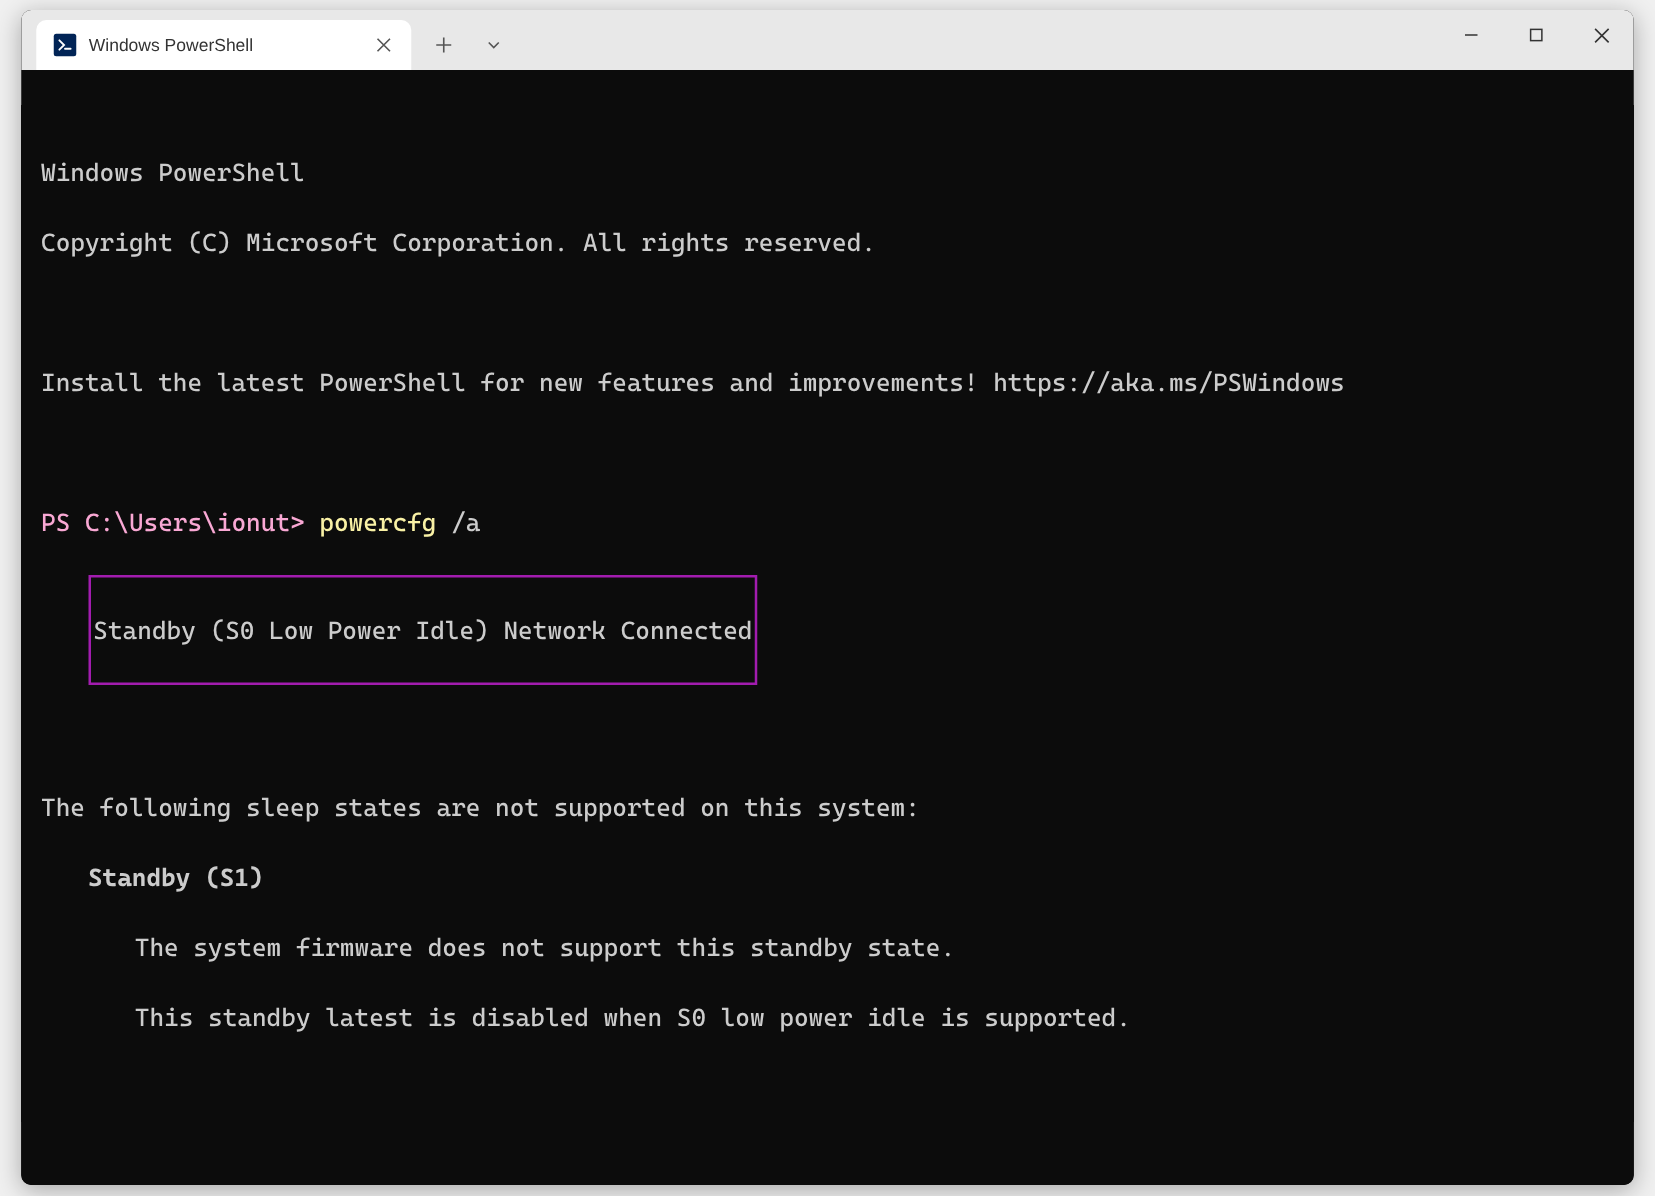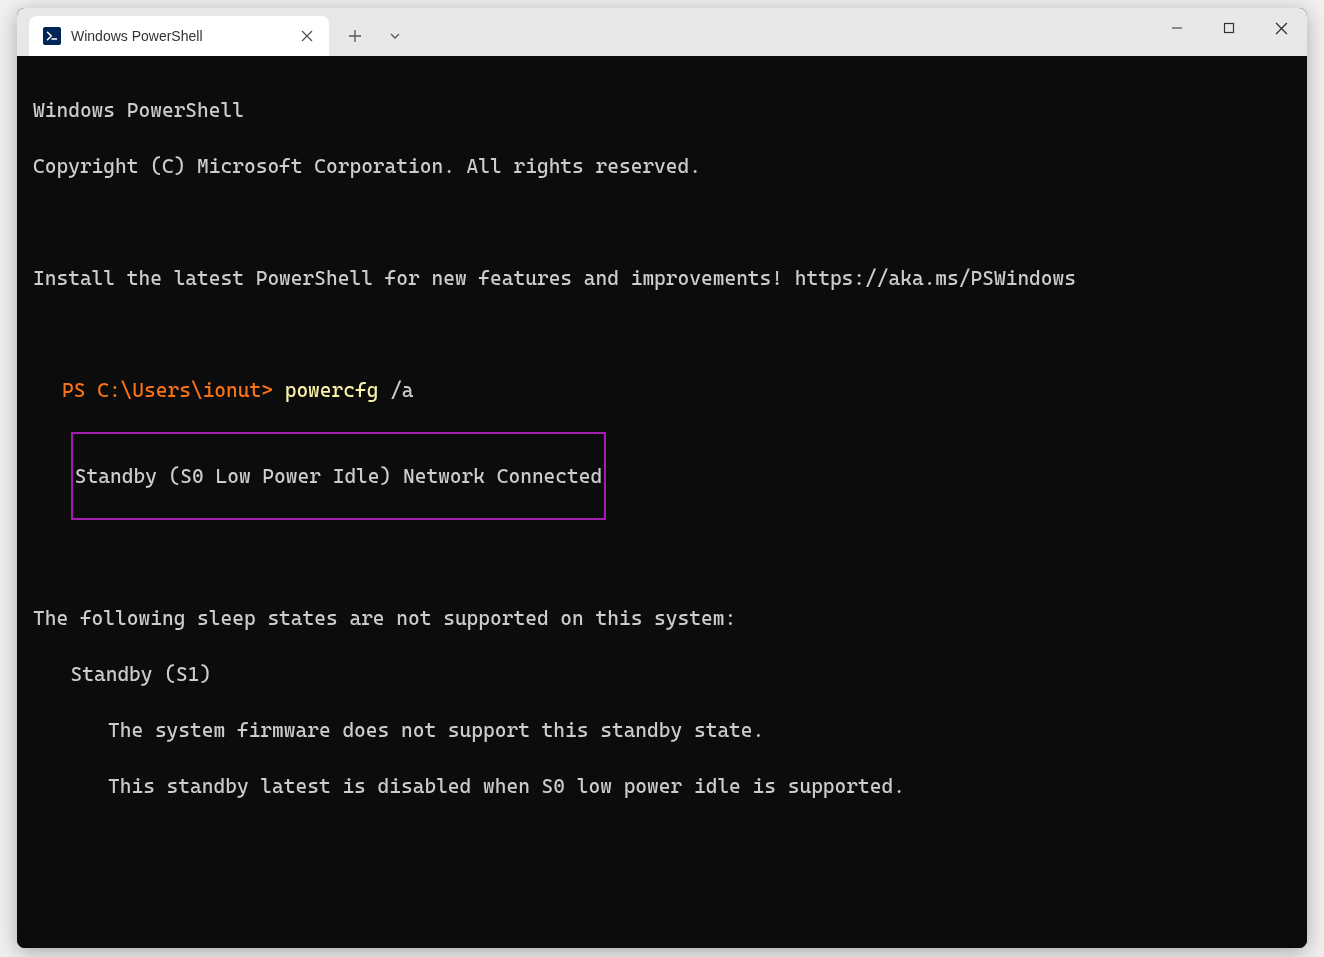--- a/index.html
+++ b/index.html
@@ -17,20 +17,21 @@
     .window {
       width: 1290px;
       height: 940px;
       margin: 8px auto;
       background: #0c0c0c;
       border-radius: 8px;
       overflow: hidden;
       box-shadow: 0 4px 20px rgba(0,0,0,0.3);
       display: flex;
       flex-direction: column;
+      gap: 28px;
     }
     .titlebar {
       height: 48px;
       background: #e8e8e8;
       display: flex;
       align-items: flex-end;
       position: relative;
     }
     .tab {
       display: flex;
@@ -117,30 +118,29 @@
       overflow: auto;
       white-space: pre;
     }
     .line {
       white-space: pre;
     }
     .cmd-yellow {
       color: #f9f1a5;
     }
     .prompt {
-      color: #f97316;
-      margin-left: 29px;
+      color: #f9a8d4;
     }
     .highlight-box {
       border: 2px solid #a21caf;
       display: inline-block;
       padding: 0 2px;
       margin-left: -2px;
     }
-    .indent1 { margin-left: 3.2ch; }
+    .indent1 { margin-left: 3.2ch; font-weight: bold; }
     .indent2 { margin-left: 6.4ch; }
   </style>
 </head>
 <body>
 
 <div class="window">
   <div class="titlebar">
     <div class="tab">
       <div class="tab-icon">
         <svg viewBox="0 0 16 16">

